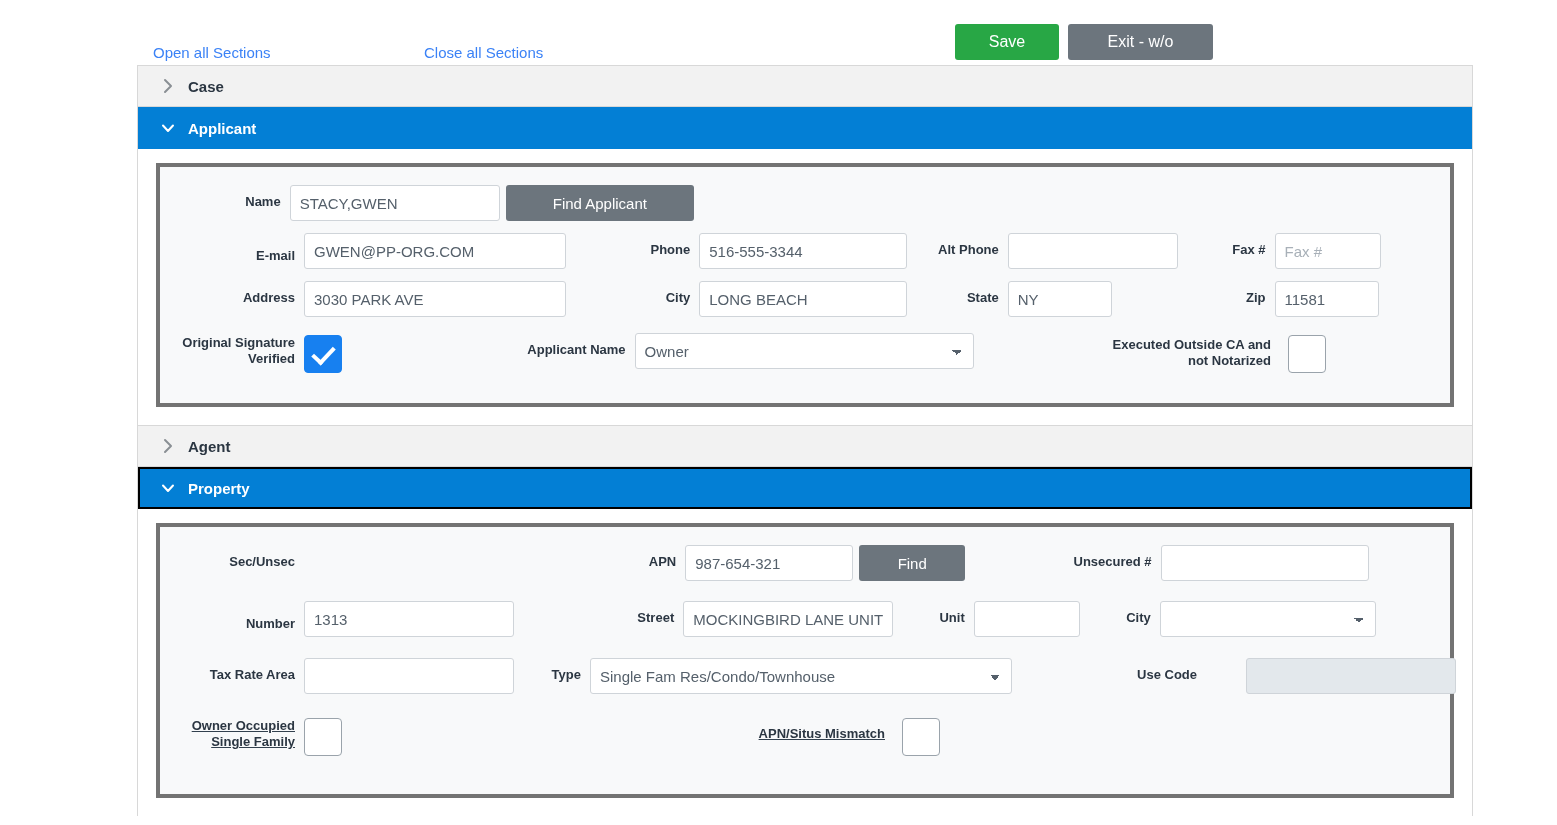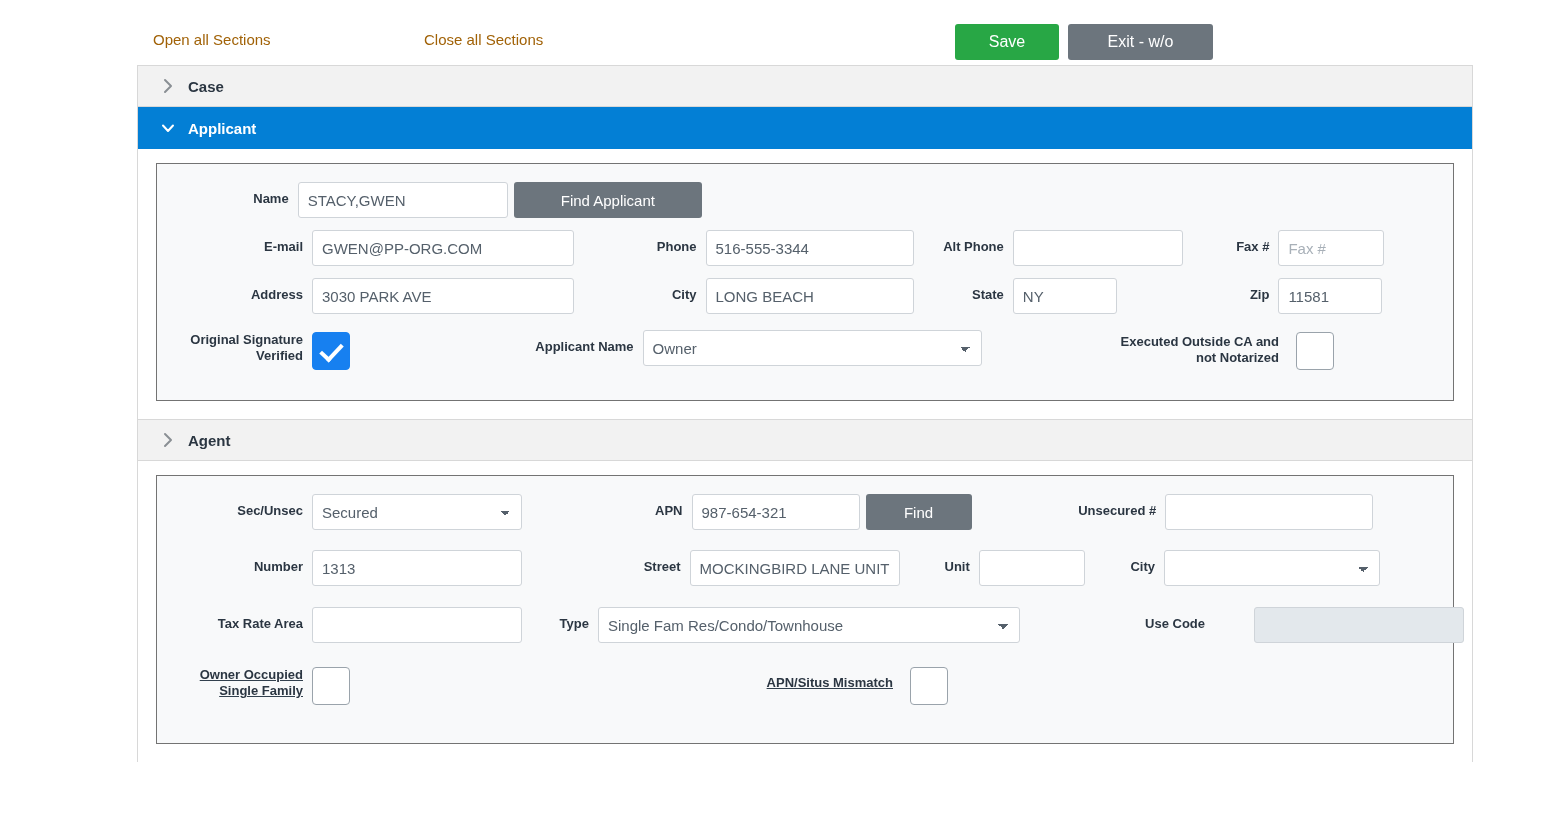--- a/index.html
+++ b/index.html
@@ -27,22 +27,22 @@
   
   .toolbar {
     position: absolute;
     left: 0;
     top: 0;
     width: 1557px;
     height: 65px;
   }
   .link-btn {
     position: absolute;
-    top: 31px;
-    color: #a16207;
+    top: 44px;
+    color: #3b82f6;
     font-size: 15px;
     text-decoration: none;
     cursor: pointer;
     line-height: 18px;
     background: none;
     border: none;
     padding: 0;
     font-family: inherit;
   }
   #open-all { left: 153px; }
@@ -120,24 +120,24 @@
   }
   .chev svg { display: block; }
 
   
   .sec-body {
     background: #ffffff;
     padding: 14px 18px 18px 18px;
     box-sizing: border-box;
   }
   .panel {
-    border: 1px solid #737373;
+    border: 4px solid #737373;
     background: #f8f9fa;
     box-sizing: border-box;
-    padding: 18px 10px 16px 15px;
+    padding: 18px 10px 16px 4px;
     position: relative;
   }
 
   
   .row {
     display: flex;
     align-items: flex-start;
     margin-bottom: 12px;
     position: relative;
   }
@@ -269,21 +269,21 @@
 
         <div class="row">
           <div class="fld" style="width:530px;">
             <div class="lbl" style="width:140px;">Name</div>
             <input class="tb" type="text" style="width: 210px;" value="STACY,GWEN">
             <button class="gbtn" style="width:210px;margin-left:6px;">Find Applicant</button>
           </div>
         </div>
 
         <div class="row">
-          <div class="fld" style="width:440px;">
+          <div class="fld" style="width:440px;align-items:center;">
             <div class="lbl" style="width:140px;">E-mail</div>
             <input class="tb" type="text" style="width: 262px;" value="GWEN@PP-ORG.COM">
           </div>
           <div class="fld" style="width:320px;">
             <div class="lbl" style="width:100px;">Phone</div>
             <input class="tb" type="text" style="width: 208px;" value="516-555-3344">
           </div>
           <div class="fld" style="width:300px;">
             <div class="lbl" style="width:92px;">Alt Phone</div>
             <input class="tb" type="text" style="width: 170px;" value="">
@@ -335,44 +335,49 @@
 
     <div class="sec-head collapsed">
       <span class="chev">
         <svg width="16" height="16" viewBox="0 0 16 16">
           <path d="M5 2 L11 8 L5 14" fill="none" stroke="#8a8f94" stroke-width="2" stroke-linecap="round" stroke-linejoin="round"></path>
         </svg>
       </span>
       <span>Agent</span>
     </div>
 
+    <div class="sec-head expanded focused">
+      <span class="chev">
+        <svg width="16" height="16" viewBox="0 0 16 16">
+          <path d="M3 5.5 L8 11 L13 5.5" fill="none" stroke="#ffffff" stroke-width="2" stroke-linecap="round" stroke-linejoin="round"></path>
+        </svg>
+      </span>
+      <span>Property</span>
+    </div>
 
     <div class="sec-body">
       <div class="panel">
 
         <div class="row">
           <div class="fld" style="width:440px;">
             <div class="lbl" style="width:140px;">Sec/Unsec</div>
-            <select class="sb" style="width:210px;">
-              <option>Secured</option>
-            </select>
           </div>
           <div class="fld" style="width:430px;">
             <div class="lbl" style="width:86px;">APN</div>
             <input class="tb" type="text" style="width: 168px;" value="987-654-321">
             <button class="gbtn" style="width:106px;margin-left:6px;">Find</button>
           </div>
           <div class="fld" style="width:420px;">
             <div class="lbl" style="width:136px;">Unsecured #</div>
             <input class="tb" type="text" style="width: 208px;" value="">
           </div>
         </div>
 
         <div class="row" style="margin-top:20px;">
-          <div class="fld" style="width:440px;">
+          <div class="fld" style="width:440px;align-items:center;">
             <div class="lbl" style="width:140px;">Number</div>
             <input class="tb" type="text" style="width: 210px;" value="1313">
           </div>
           <div class="fld" style="width:320px;">
             <div class="lbl" style="width:84px;">Street</div>
             <input class="tb" type="text" style="width: 210px;" value="MOCKINGBIRD LANE UNIT">
           </div>
           <div class="fld" style="width:190px;">
             <div class="lbl" style="width:58px;">Unit</div>
             <input class="tb" type="text" style="width: 106px;" value="">

